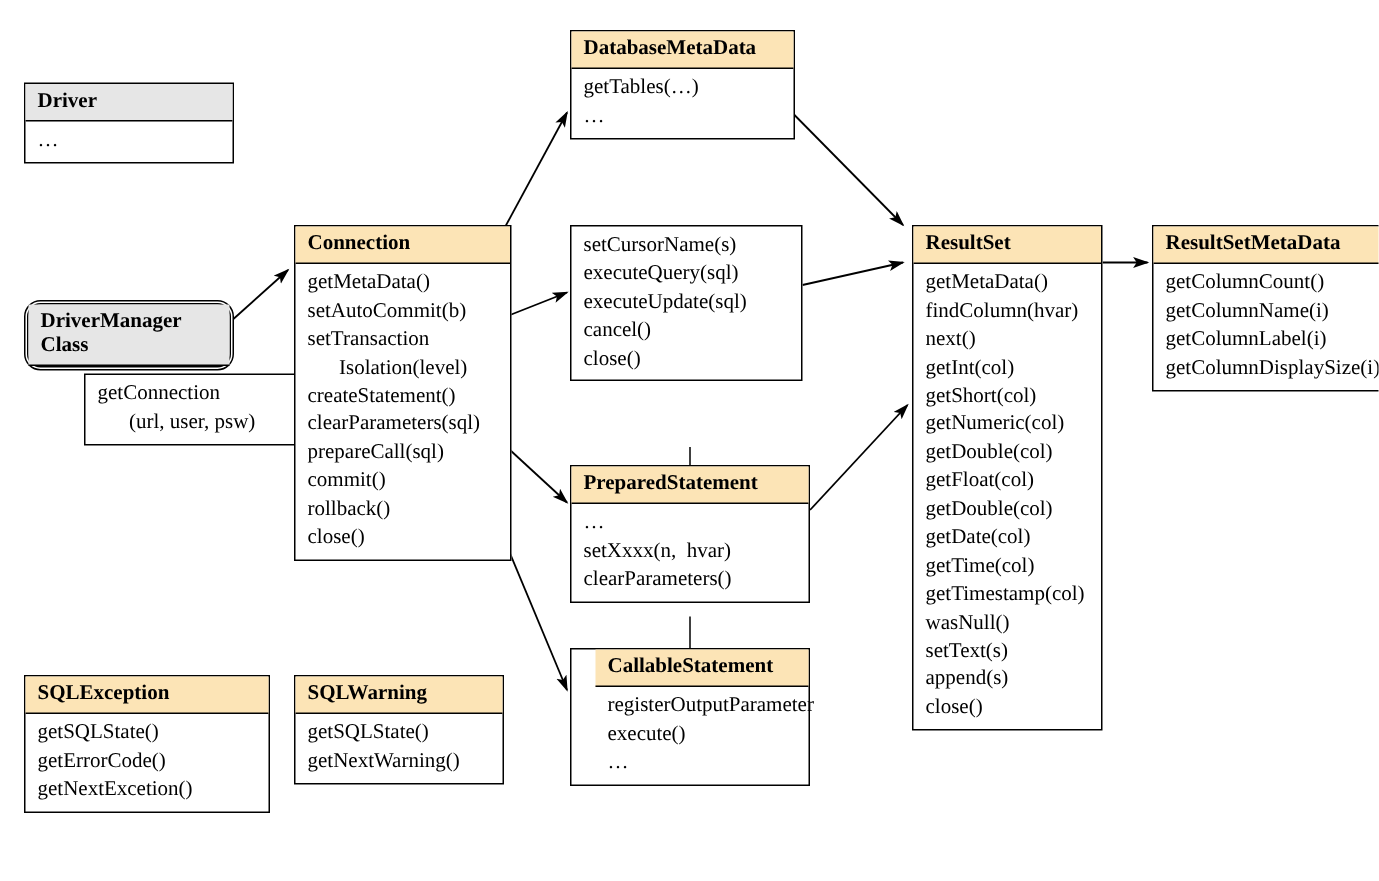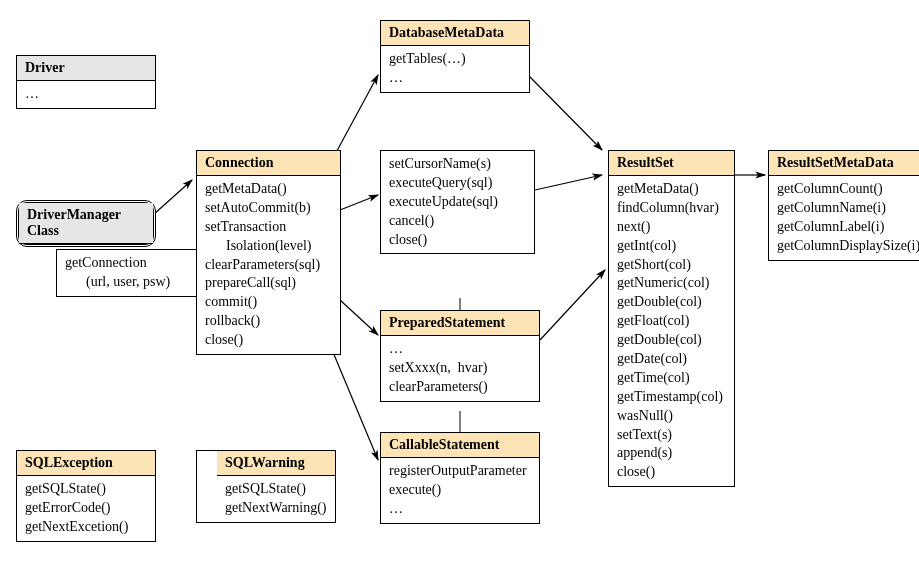--- a/index.html
+++ b/index.html
@@ -97,20 +97,21 @@
     </div>
 </div>
 
 <div class="box" style="left:196px; top:150px; width:145px;">
   <div class="title">Connection</div>
   <div class="body">
       <div class="line">getMetaData()</div>
       <div class="line">setAutoCommit(b)</div>
       <div class="line">setTransaction</div>
       <div class="line">      Isolation(level)</div>
+      <div class="line">createStatement()</div>
       <div class="line">clearParameters(sql)</div>
       <div class="line">prepareCall(sql)</div>
       <div class="line">commit()</div>
       <div class="line">rollback()</div>
       <div class="line">close()</div>
     </div>
 </div>
 
 <div class="box" style="left:380px; top:20px; width:150px;">
   <div class="title">DatabaseMetaData</div>
@@ -132,21 +133,21 @@
 
 <div class="box" style="left:380px; top:310px; width:160px;">
   <div class="title">PreparedStatement</div>
   <div class="body">
       <div class="line">…</div>
       <div class="line">setXxxx(n,  hvar)</div>
       <div class="line">clearParameters()</div>
     </div>
 </div>
 
-<div class="box" style="left:380px; top:432px; width:160px;">
+<div class="box" style="left:380px; top:432px; width:160px;padding-left:16px;">
   <div class="title">CallableStatement</div>
   <div class="body">
       <div class="line">registerOutputParameter</div>
       <div class="line">execute()</div>
       <div class="line">…</div>
     </div>
 </div>
 
 <div class="box" style="left:608px; top:150px; width:127px;">
   <div class="title">ResultSet</div>
@@ -173,28 +174,28 @@
 <div class="box" style="left:768px; top:150px; width:164px;">
   <div class="title">ResultSetMetaData</div>
   <div class="body">
       <div class="line">getColumnCount()</div>
       <div class="line">getColumnName(i)</div>
       <div class="line">getColumnLabel(i)</div>
       <div class="line">getColumnDisplaySize(i)</div>
     </div>
 </div>
 
-<div class="box" style="left:16px; top:450px; width:140px;">
+<div class="box" style="left:16px; top:450px; width:164px;">
   <div class="title">SQLException</div>
   <div class="body">
       <div class="line">getSQLState()</div>
       <div class="line">getErrorCode()</div>
       <div class="line">getNextExcetion()</div>
     </div>
 </div>
 
-<div class="box" style="left:196px; top:450px; width:140px;padding-left:20px;">
+<div class="box" style="left:196px; top:450px; width:140px;">
   <div class="title">SQLWarning</div>
   <div class="body">
       <div class="line">getSQLState()</div>
       <div class="line">getNextWarning()</div>
     </div>
 </div>
 
 </body></html>

